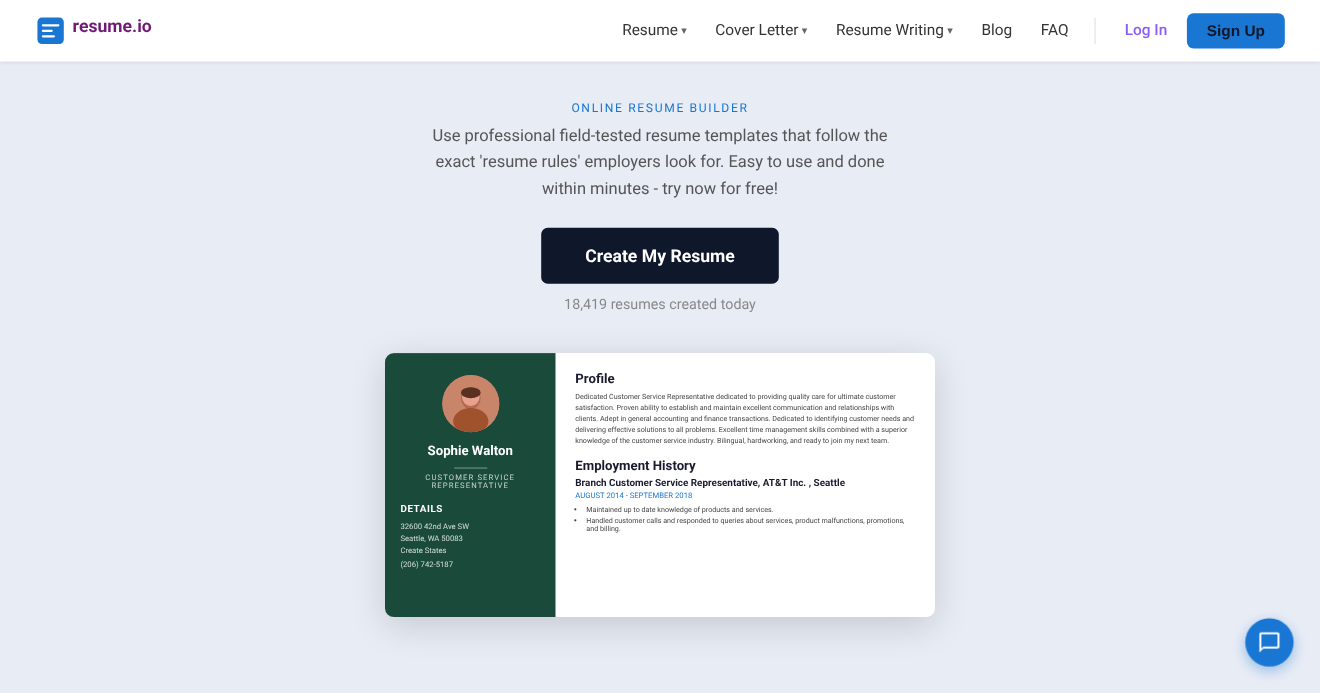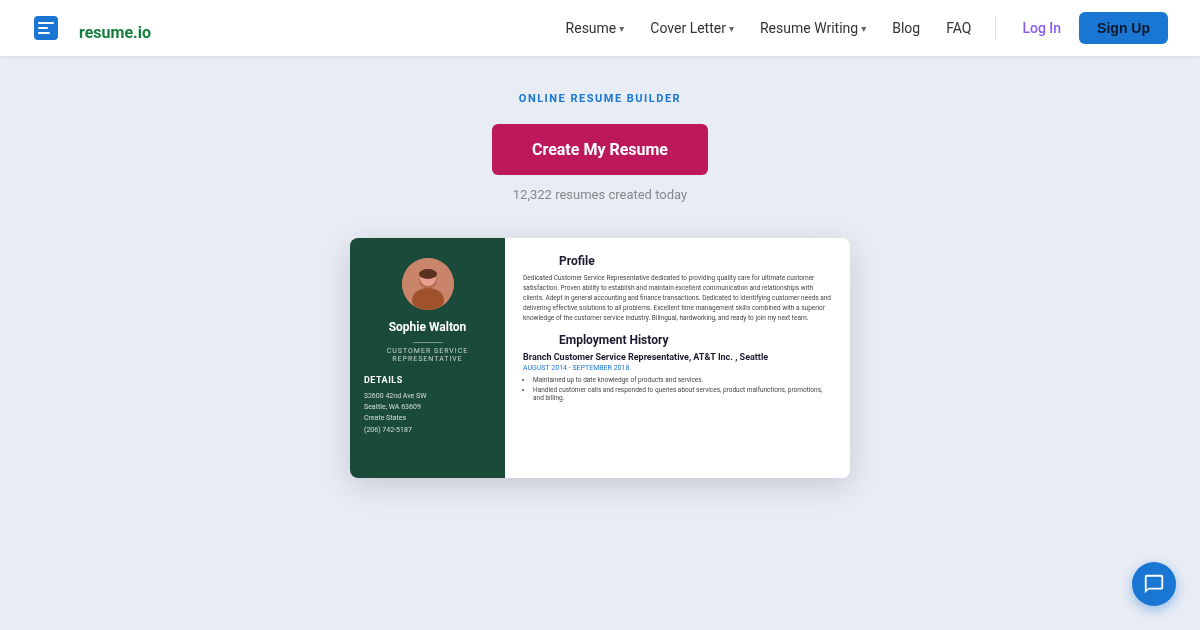--- a/index.html
+++ b/index.html
@@ -17,25 +17,25 @@
       height: 56px;
       display: flex;
       align-items: center;
       padding: 0 32px;
       box-shadow: 0 1px 3px rgba(0,0,0,0.08);
       position: relative;
       z-index: 10;
     }
     .nav-logo {
       display: flex;
-      align-items: flex-end;
-      gap: 19px;
+      align-items: flex-start;
+      gap: 6px;
       font-weight: 700;
       font-size: 16px;
-      color: #15803d;
+      color: #701a75;
       text-decoration: none;
     }
     .logo-icon {
       width: 28px;
       height: 28px;
     }
     .nav-links {
       display: flex;
       align-items: center;
       gap: 6px;
@@ -83,44 +83,44 @@
     }
 
     
     .hero {
       background: #e8ecf5;
       padding: 36px 20px 20px;
       text-align: center;
     }
     .hero-tag {
       font-size: 11px;
-      font-weight: 700;
+      font-weight: 400;
       letter-spacing: 1.5px;
       color: #1976d2;
       text-transform: uppercase;
-      margin-bottom: 19px;
+      margin-bottom: 6px;
       text-align: center;
     }
     .hero-title {
       font-size: 38px;
       font-weight: 800;
       color: #1a1a2e;
       line-height: 1.2;
       max-width: 560px;
       margin: 0 auto 16px;
     }
     .hero-subtitle {
       font-size: 15px;
       color: #555;
       line-height: 1.6;
       max-width: 440px;
       margin: 0 auto 24px;
     }
     .hero-cta {
-      background: #be185d;
+      background: #0f172a;
       color: #fff;
       font-size: 16px;
       font-weight: 700;
       padding: 16px 40px;
       border-radius: 6px;
       border: none;
       cursor: pointer;
       display: inline-block;
       text-decoration: none;
     }
@@ -206,21 +206,20 @@
 
     .resume-right {
       flex: 1;
       padding: 16px 18px;
     }
     .r-section-title {
       font-size: 12px;
       font-weight: 700;
       color: #1a1a2e;
       margin-bottom: 5px;
-      margin-left: 36px;
     }
     .r-body-text {
       font-size: 6.5px;
       color: #444;
       line-height: 1.55;
       margin-bottom: 10px;
     }
     .r-emp-title {
       font-size: 9px;
       font-weight: 700;
@@ -291,43 +290,44 @@
       <span>FAQ</span>
     </a>
     <div class="nav-divider"></div>
     <a class="nav-login">Log In</a>
     <button class="nav-signup">Sign Up</button>
   </div>
 </nav>
 
 <section class="hero">
   <div class="hero-tag">ONLINE RESUME BUILDER</div>
+  <p class="hero-subtitle">Use professional field-tested resume templates that follow the exact 'resume rules' employers look for. Easy to use and done within minutes - try now for free!</p>
   <a class="hero-cta" href="#">Create My Resume</a>
-  <p class="hero-count">12,322 resumes created today</p>
+  <p class="hero-count">18,419 resumes created today</p>
 </section>
 
 <div class="preview-section">
   <div class="resume-card">
 
     <div class="resume-left">
       <div class="avatar-circle">
         <svg class="avatar-svg" viewBox="0 0 52 52">
           <circle cx="26" cy="26" r="26" fill="#c9856a"></circle>
           <ellipse cx="26" cy="21" rx="9" ry="10" fill="#b56a50"></ellipse>
           <ellipse cx="26" cy="42" rx="16" ry="12" fill="#a0522d"></ellipse>
           <circle cx="26" cy="20" r="8" fill="#e8a090"></circle>
           <ellipse cx="26" cy="16" rx="9" ry="5" fill="#5a3020"></ellipse>
         </svg>
       </div>
       <div class="resume-name">Sophie Walton</div>
       <div class="resume-divider-line"></div>
       <div class="resume-title-tag">CUSTOMER SERVICE REPRESENTATIVE</div>
       <div class="resume-section-head">Details</div>
       <div class="resume-detail-line">32600 42nd Ave SW</div>
-      <div class="resume-detail-line">Seattle, WA 63609</div>
+      <div class="resume-detail-line">Seattle, WA 50083</div>
       <div class="resume-detail-line">Create States</div>
       <div class="resume-detail-line">(206) 742-5187</div>
 
     </div>
 
     <div class="resume-right">
       <div class="r-section-title">Profile</div>
       <div class="r-body-text">Dedicated Customer Service Representative dedicated to providing quality care for ultimate customer satisfaction. Proven ability to establish and maintain excellent communication and relationships with clients. Adept in general accounting and finance transactions. Dedicated to identifying customer needs and delivering effective solutions to all problems. Excellent time management skills combined with a superior knowledge of the customer service industry. Bilingual, hardworking, and ready to join my next team.</div>
       <div class="r-section-title">Employment History</div>
       <div class="r-emp-title">Branch Customer Service Representative, AT&amp;T Inc. , Seattle</div>

